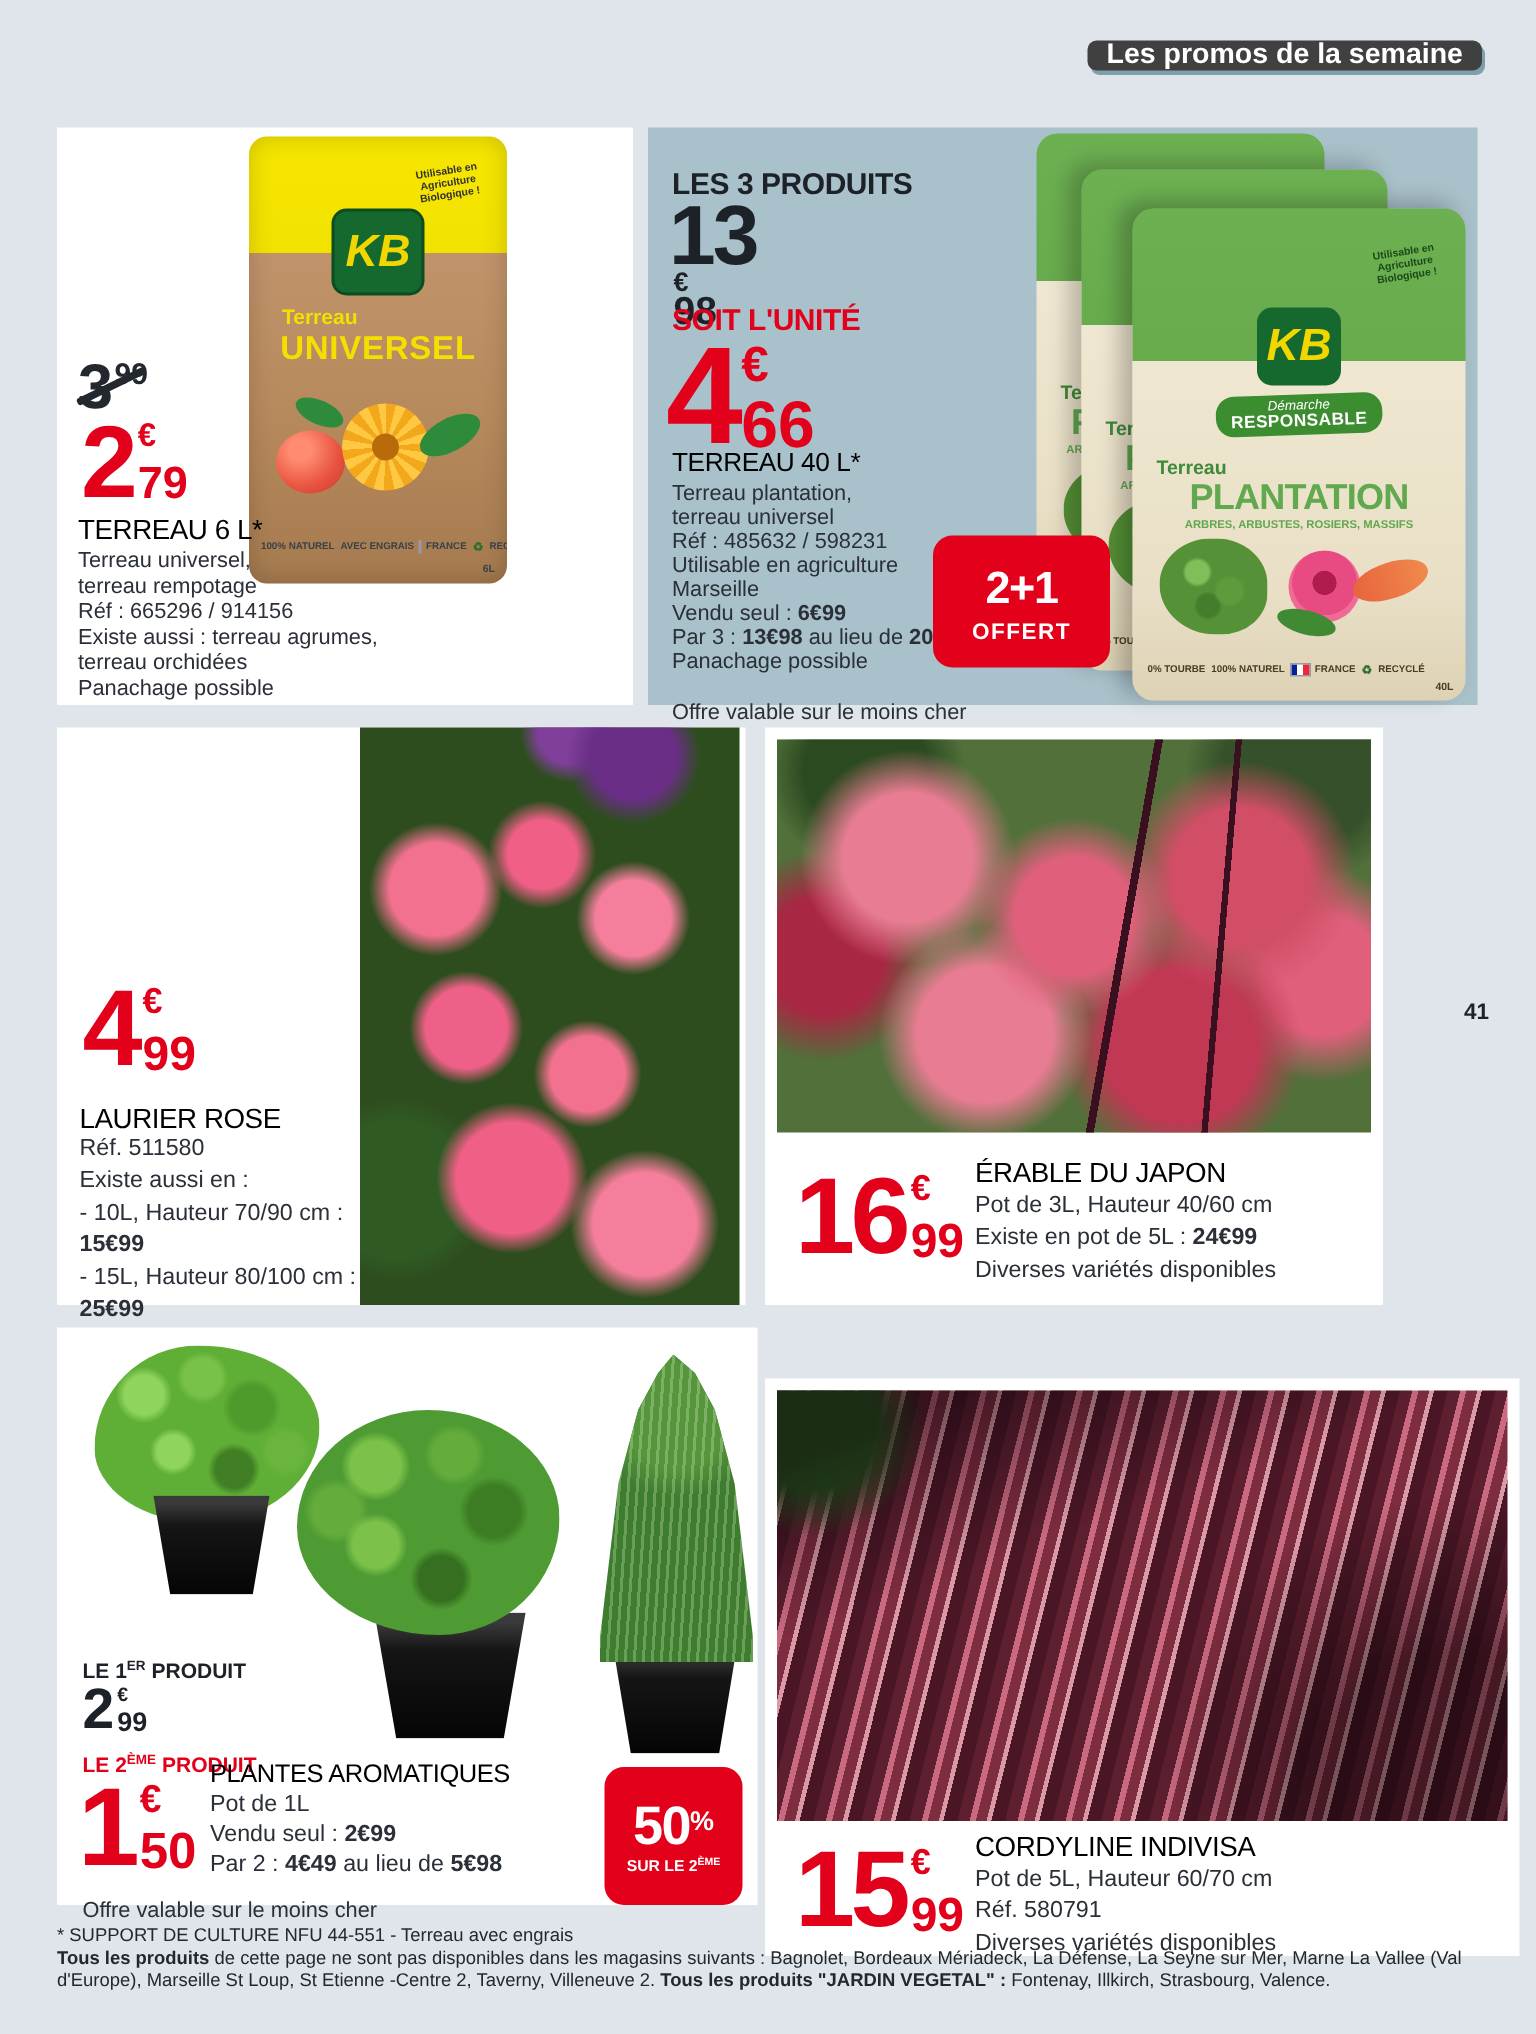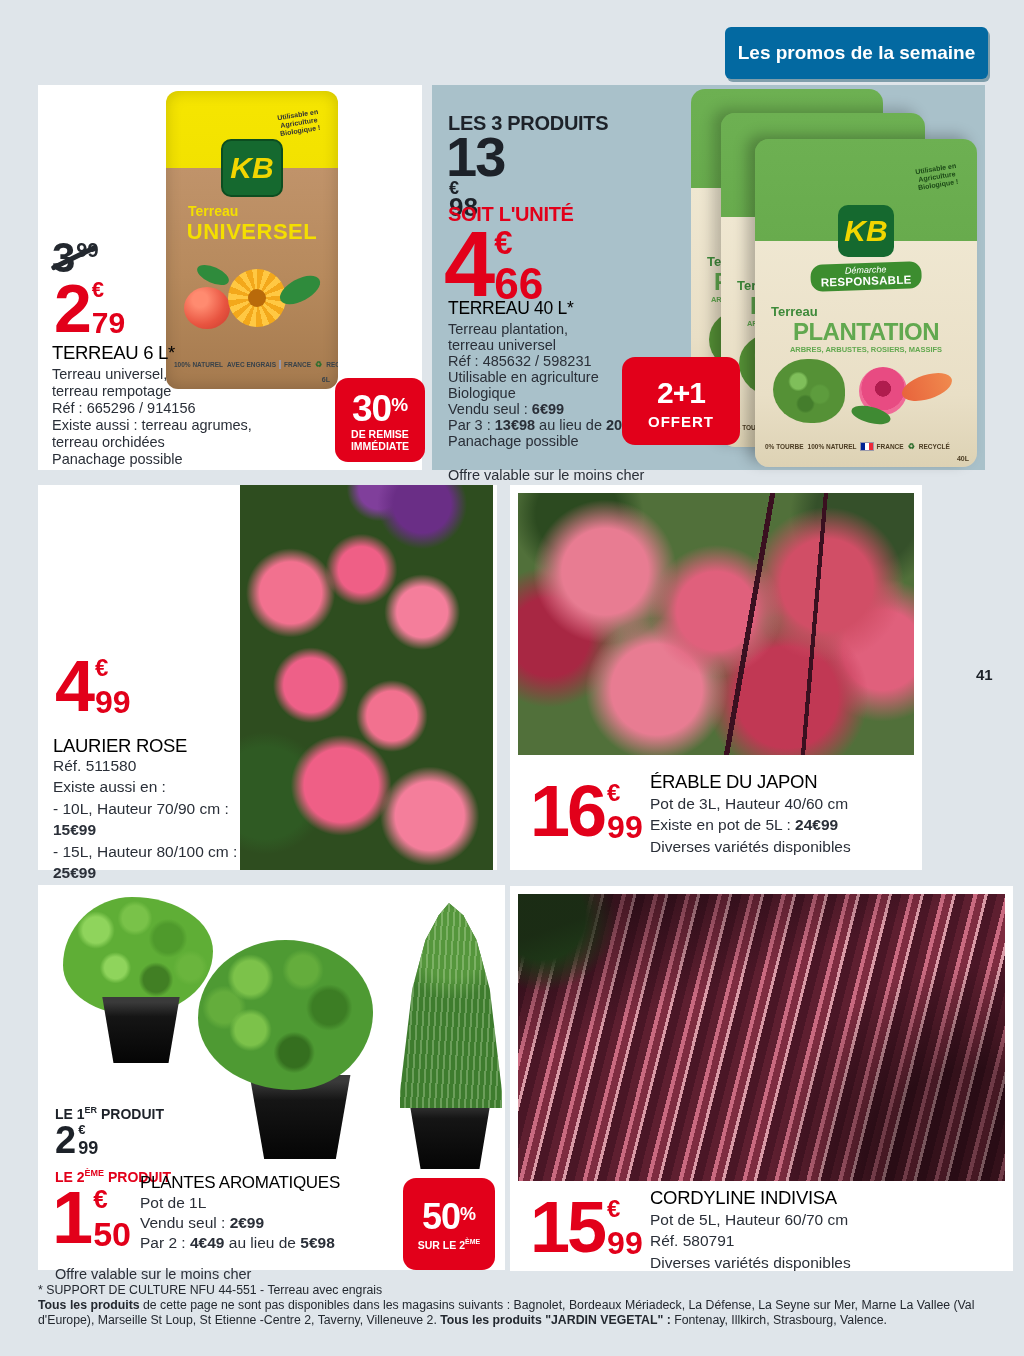--- a/index.html
+++ b/index.html
@@ -1,21 +1,21 @@
 <!DOCTYPE html>
 <html><head>
 <meta charset="utf-8">
 <style>
   html,body{margin:0;padding:0;background:#dfe5ea;font-family:"Liberation Sans",sans-serif;color:#2a2f38;}
   .page{position:relative;width:1024px;height:1356px;background:#dfe5ea;overflow:hidden;}
   .card{position:absolute;background:#fff;}
   .abs{position:absolute;}
 
   
-  .hdr{position:absolute;left:725px;top:27px;width:263px;height:52px;background:#0369a1;border-radius:6px;
+  .hdr{position:absolute;left:725px;top:27px;width:263px;height:20px;background:#404040;border-radius:6px;
        display:flex;align-items:center;justify-content:center;color:#fff;font-weight:700;font-size:19px;
        box-shadow:2px 3px 0 rgba(10,70,95,.45);}
   .pgnum{position:absolute;left:976px;top:666px;font-size:15px;font-weight:700;color:#1d2229;}
 
   
   .pr{display:inline-flex;font-weight:700;color:#e2001a;}
   .pr .fr{display:flex;flex-direction:column;justify-content:space-between;margin-left:3px;}
   .pr .eu{letter-spacing:-3px;}
   .pr.blk{color:#1d2229;}
   .przA .eu{font-size:68px;line-height:56px;}.przA .cur{font-size:22px;line-height:20px;}.przA .ct{font-size:30px;line-height:26px;}
@@ -218,24 +218,20 @@
     </div>
     <div class="abs ttl" style="left:14px;top:257px;">TERREAU 6 L*</div>
     <div class="abs desc" style="left:14px;top:281px;width:280px;">
       <div>Terreau universel,</div>
       <div>terreau rempotage</div>
       <div>Réf : 665296 / 914156</div>
       <div>Existe aussi : terreau agrumes,</div>
       <div>terreau orchidées</div>
       <div>Panachage possible</div>
     </div>
-    <div class="rb b30">
-      <span class="bv"><span>30</span><sup class="bu">%</sup></span>
-      <span class="bl"><span>DE REMISE</span><br><span>IMMÉDIATE</span></span>
-    </div>
   </div>
 
   <div class="card" style="left:432px;top:85px;width:553px;height:385px;background:#a9c1ca;">
     <div class="bags">
       <div class="bagP back">
         <div class="l1">Terreau</div>
         <div class="l2">PLANTATION</div>
         <div class="l3">ARBRES, ARBUSTES, ROSIERS, MASSIFS</div>
         <div class="bush"></div>
         <div class="pfoot">
@@ -295,21 +291,21 @@
           <span class="cur">€</span>
           <span class="ct">66</span>
         </span>
     </div>
     <div class="abs ttl" style="left:16px;top:213px;font-size:17.5px;">TERREAU 40 L*</div>
     <div class="abs desc" style="left:16px;top:236px;width:230px;line-height:16px;">
       <div>Terreau plantation,</div>
       <div>terreau universel</div>
       <div>Réf : 485632 / 598231</div>
       <div>Utilisable en agriculture</div>
-      <div>Biologique</div>
+      <div>Marseille</div>
       <div><span>Vendu seul : </span><b>6€99</b></div>
       <div><span>Par 3 : </span><b>13€98</b><span> au lieu de </span><b>20€97</b></div>
       <div>Panachage possible</div>
     </div>
     <div class="abs offnote" style="left:16px;top:362px;">Offre valable sur le moins cher</div>
     <div class="rb b21">
       <span class="bv">2+1</span>
       <span class="bl">OFFERT</span>
     </div>
   </div>
@@ -384,21 +380,21 @@
         <div><span>Par 2 : </span><b>4€49</b><span> au lieu de </span><b>5€98</b></div>
       </div>
     </div>
     <div class="abs offnote" style="left:17px;top:361px;">Offre valable sur le moins cher</div>
     <div class="rb b50">
       <span class="bv"><span>50</span><sup class="bu">%</sup></span>
       <span class="bl"><span>SUR LE 2</span><sup>ÈME</sup></span>
     </div>
   </div>
 
-  <div class="card" style="left:510px;top:886px;width:503px;height:385px;">
+  <div class="card" style="left:510px;top:919px;width:503px;height:385px;">
     <div class="ph ph-cordyline"></div>
     <div class="abs pr przD" style="left:20px;top:312px;">
       <span class="eu">15</span>
       <span class="fr">
           <span class="cur">€</span>
           <span class="ct">99</span>
         </span>
     </div>
     <div class="abs" style="left:140px;top:301px;width:300px;">
       <div class="ttl">CORDYLINE INDIVISA</div>

